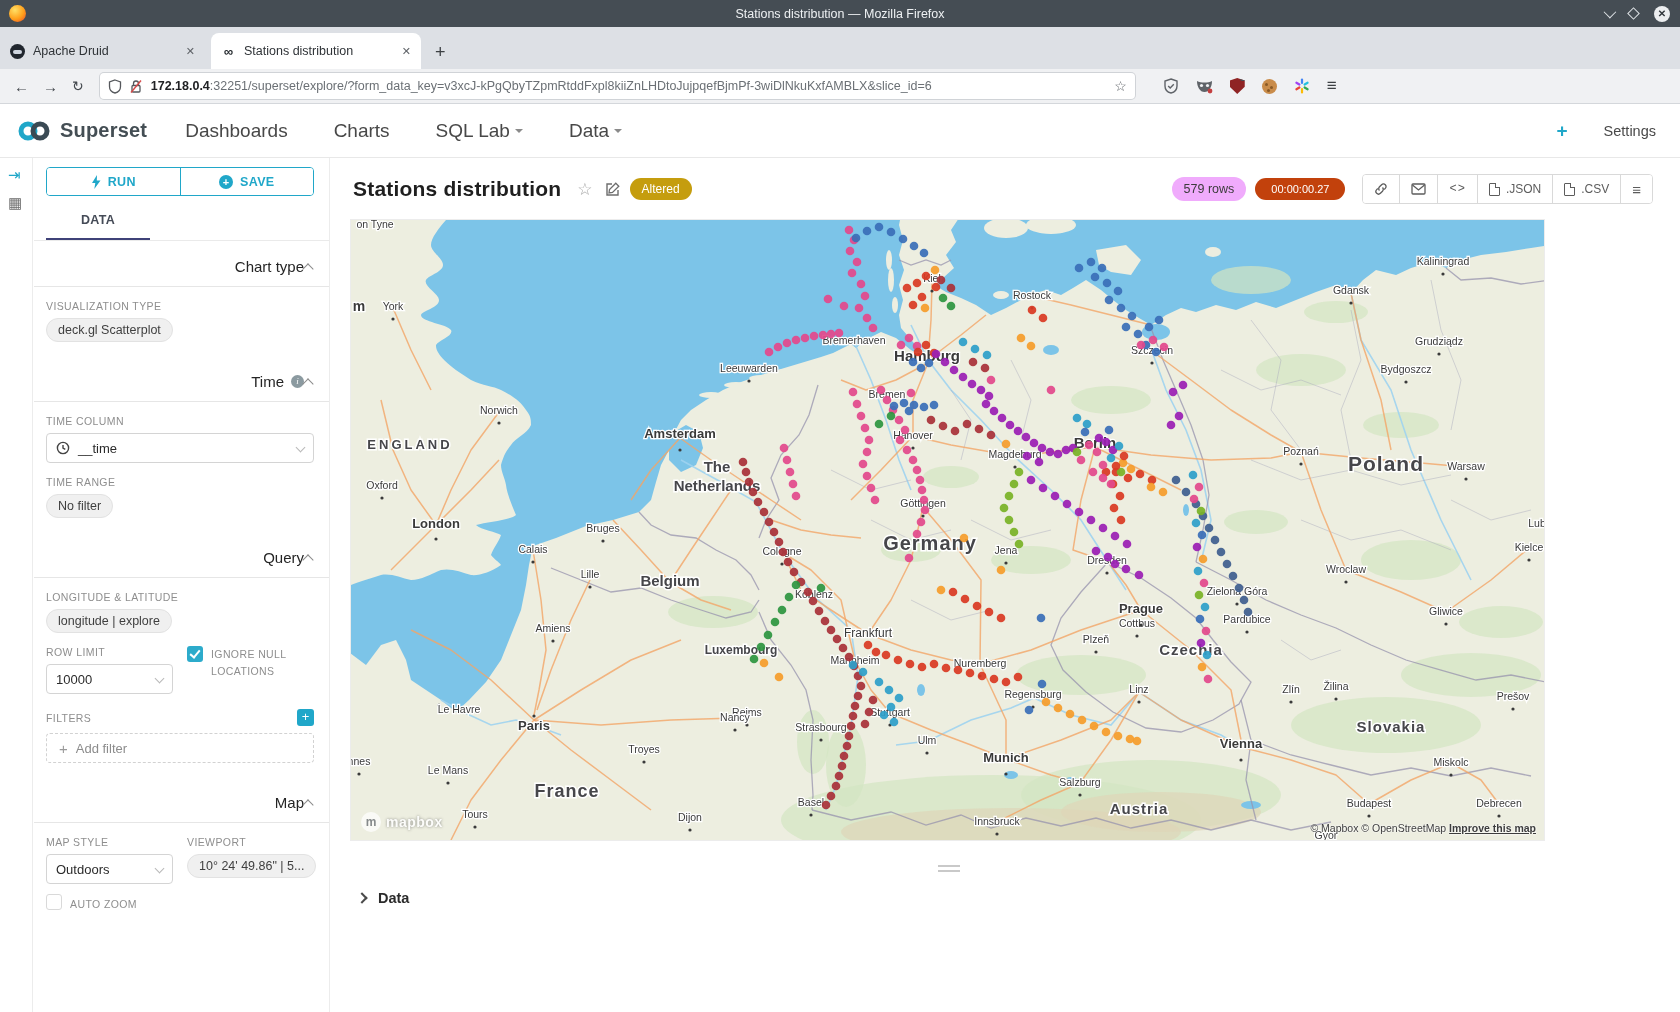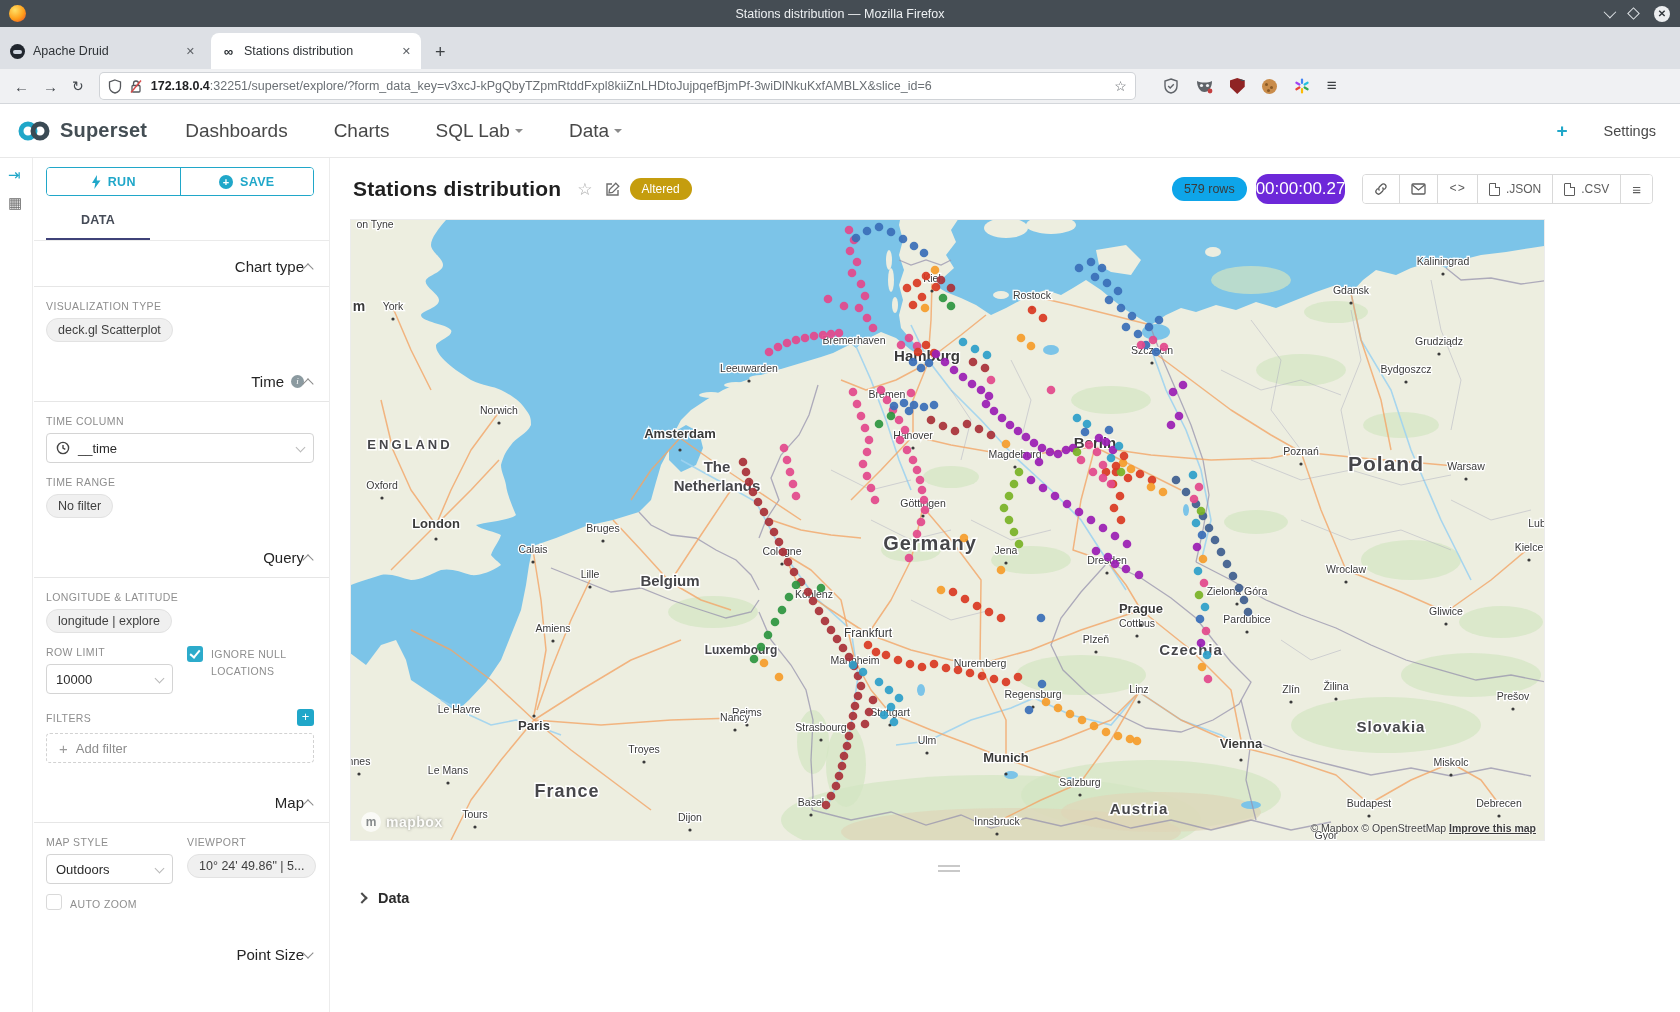--- a/index.html
+++ b/index.html
@@ -92,22 +92,22 @@
   .addfilter .pl { color:#9a9a9a; font-size:15px; }
 
   
   .main { position:absolute; left:330px; top:0; width:1350px; height:854px; }
   .chart-header { position:absolute; left:23px; top:14px; width:1300px; height:34px; display:flex; align-items:center; }
   .chart-title { font-size:21px; color:#1f1f1f; font-weight:bold; letter-spacing:.2px; }
   .title-star { font-size:17px; color:#a8a8a8; margin-left:16px; }
   .edit-icon { margin-left:12px; }
   .badge-altered { margin-left:10px; background:#c59d0e; color:#fff; font-size:12px; padding:4px 12px; border-radius:12px; }
   .header-right { margin-left:auto; display:flex; align-items:center; gap:9px; }
-  .pill-rows { background:#0ea5e9; color:#3b3b3b; font-size:12.5px; padding:5px 12px; border-radius:12px; }
-  .pill-timer { background:#6d28d9; color:#fff; font-size:17px; padding:5px 0; border-radius:12px; }
+  .pill-rows { background:#f0abfc; color:#3b3b3b; font-size:12.5px; padding:5px 12px; border-radius:12px; }
+  .pill-timer { background:#c2410c; color:#fff; font-size:11px; padding:5px 16px; border-radius:12px; }
   .btn-group { display:flex; align-items:stretch; border:1px solid #d9d9d9; border-radius:4px; overflow:hidden; margin-left:8px; height:30px; }
   .bg-item { display:flex; align-items:center; gap:6px; padding:0 11px; border-left:1px solid #d9d9d9; color:#5c5c5c; font-size:12px; background:#fff; }
   .bg-item:first-child { border-left:none; }
   .code-glyph { font-size:12px; letter-spacing:1px; color:#5c5c5c; font-family:"Liberation Mono", monospace; }
   .doc-icon { width:11px; height:13px; border:1.3px solid #5c5c5c; border-radius:1px; position:relative; }
   .doc-icon::after { content:""; position:absolute; right:-1px; top:-1px; width:4px; height:4px; background:#fff; border-left:1.3px solid #5c5c5c; border-bottom:1.3px solid #5c5c5c; }
 
   .map-wrap { position:absolute; left:20px; top:61px; width:1195px; height:622px; border:1px solid #ececec; background:#7cc4e8; overflow:hidden; }
   .map-wrap svg { display:block; }
   .mapbox-logo { position:absolute; left:10px; bottom:8px; display:flex; align-items:center; gap:5px; opacity:.85; }
@@ -317,24 +317,20 @@
         <div class="col">
           <div class="ctl-label">VIEWPORT</div>
           <span class="pill">10° 24' 49.86" | 5...</span>
         </div>
       </div>
       <div class="checkline" style="margin-top:10px">
         <span class="checkbox unchecked"></span>
         <span class="chk-label" style="margin-top:2px">AUTO ZOOM</span>
       </div>
 
-      <div class="sec-h" style="margin-top:16px">
-        <span class="t">Point Size</span>
-          <span class="chev-down"></span>
-      </div>
     </div>
 
     <div class="main">
       <div class="chart-header">
         <span class="chart-title">Stations distribution</span>
         <span class="title-star">☆</span>
         <svg class="edit-icon" width="15" height="15" viewBox="0 0 15 15">
             <path d="M13 8 V13 H2 V2 H7" fill="none" stroke="#6d6d6d" stroke-width="1.4"></path>
             <path d="M10.8 1.2 L13.8 4.2 L7.5 10.5 L4 11 L4.5 7.5 Z" fill="none" stroke="#6d6d6d" stroke-width="1.3"></path>
           </svg>

